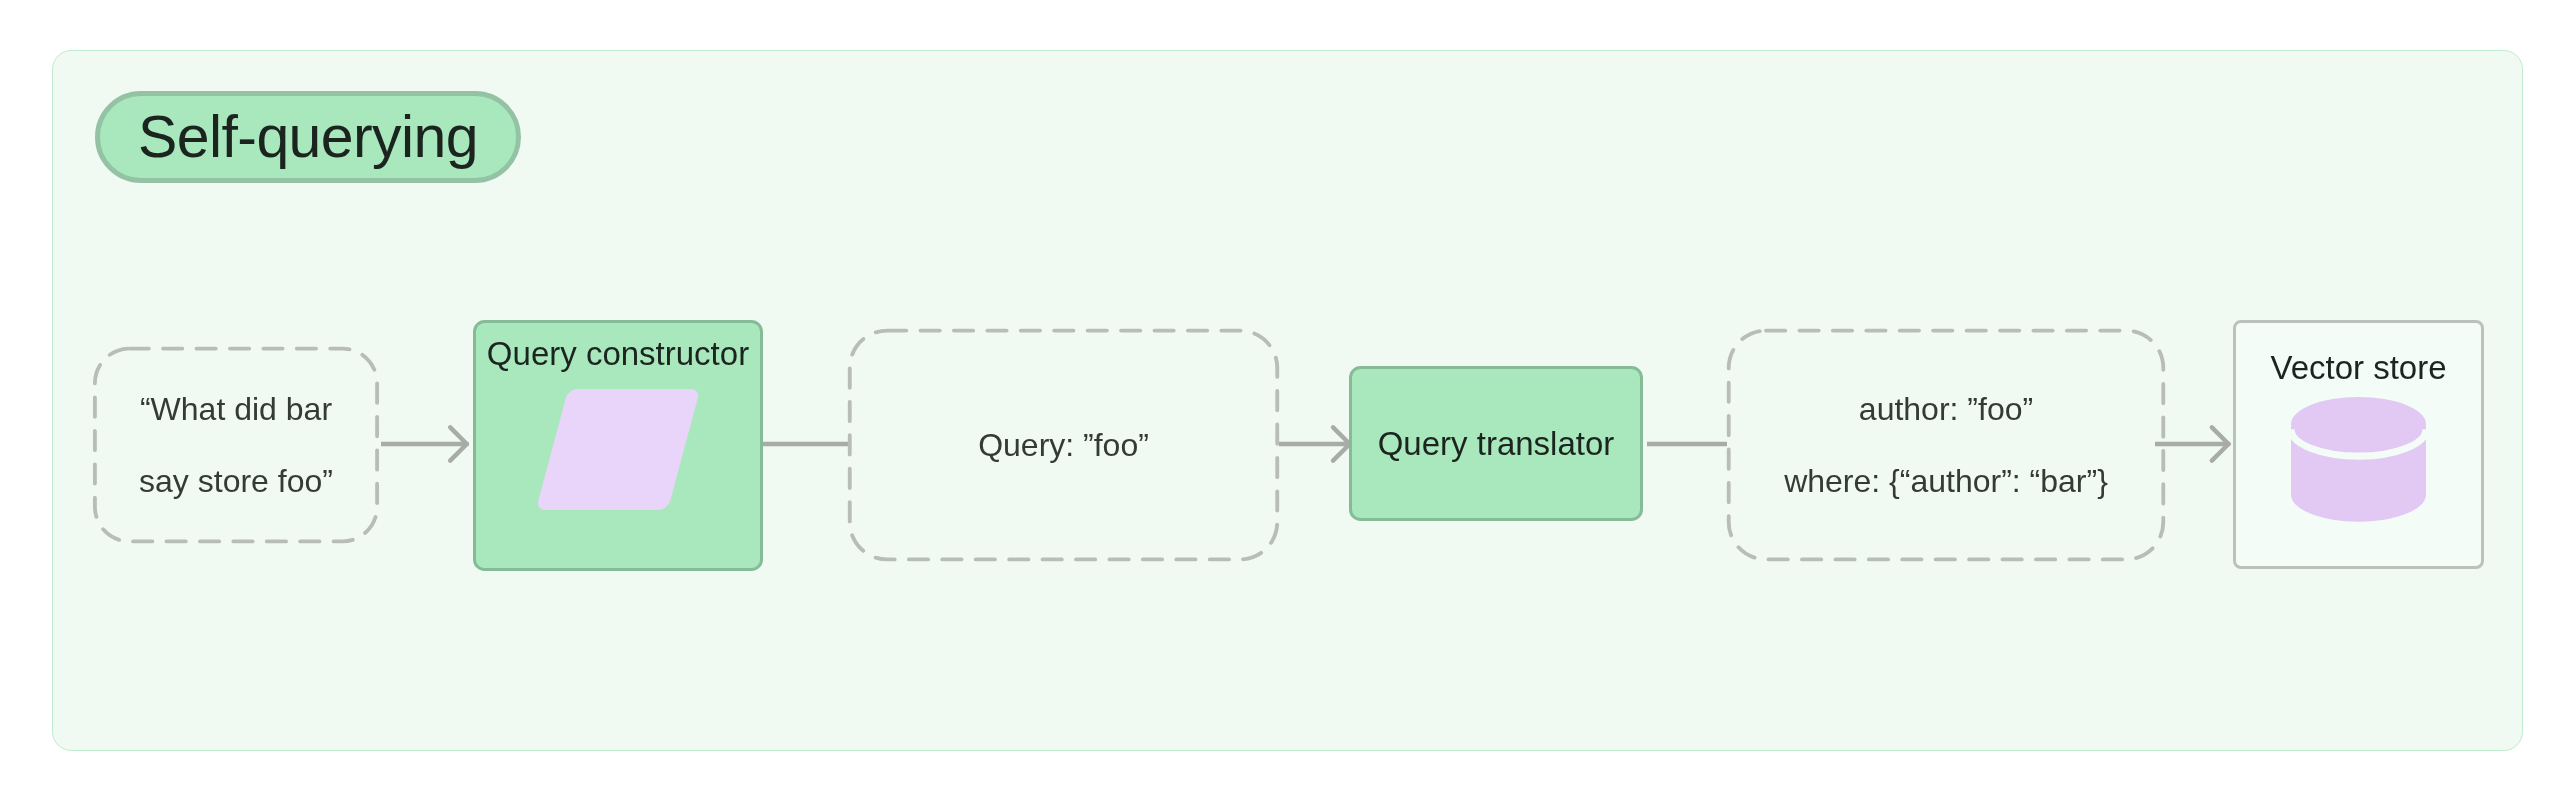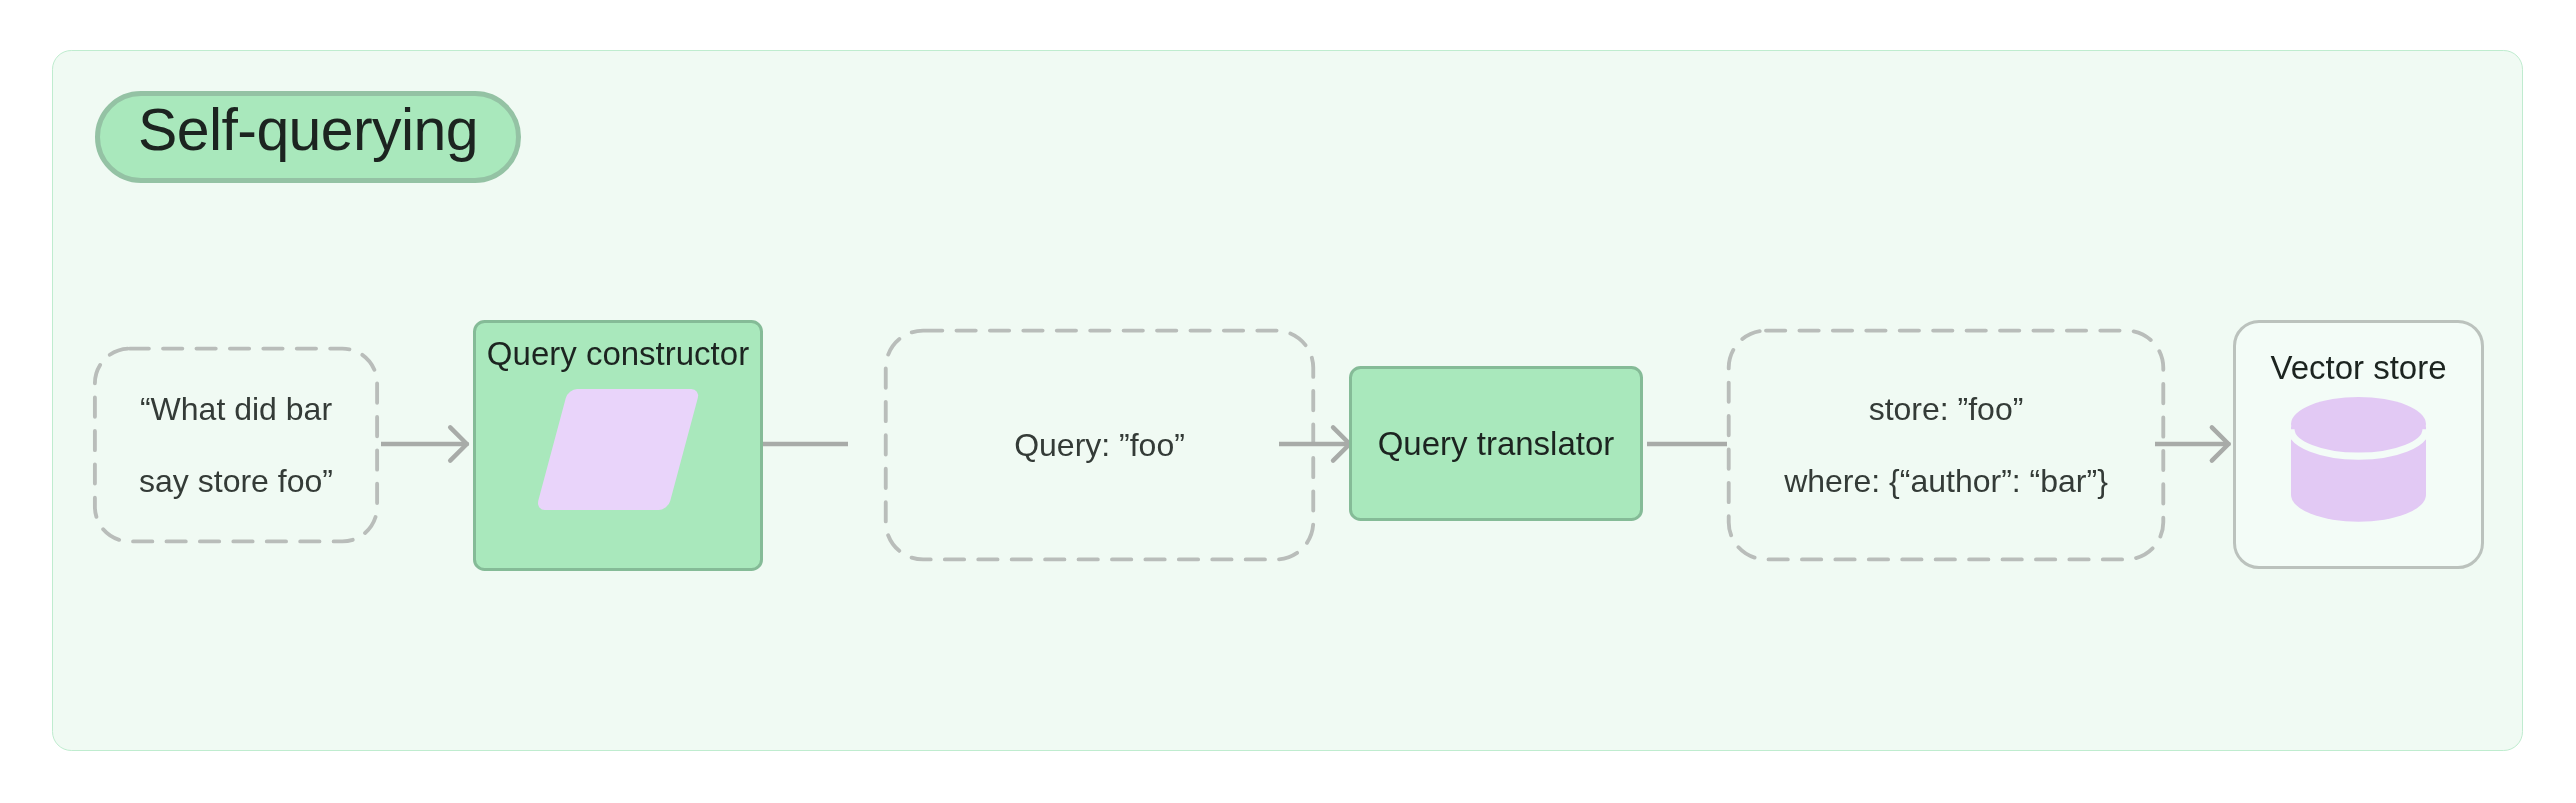--- a/index.html
+++ b/index.html
@@ -36,21 +36,21 @@
     border: 1.9px solid var(--frame-border);
     border-radius: 19.3px;
   }
   .title-pill {
     position: absolute;
     left: 95px; top: 91px;
     width: 426px; height: 92px;
     background: var(--node-green);
     border: 5.2px solid var(--pill-border);
     border-radius: 49px;
-    display: flex; justify-content: center;
+    display: flex; align-items: center; justify-content: center;
     font-size: 59px;
     letter-spacing: -0.6px;
     color: var(--text-dark);
   }
   .node { position: absolute; display: flex; flex-direction: column; align-items: center; }
   .node-dashed { justify-content: center; }
   .dash-rect { position: absolute; left: 0; top: 0; }
   .dash-text {
     position: relative;
     text-align: center;
@@ -74,21 +74,21 @@
   .parallelogram {
     width: 132px; height: 121px;
     margin-top: 15.5px;
     background: var(--purple-light);
     border-radius: 9px;
     transform: skewX(-15deg);
   }
   .node-store {
     background: var(--store-bg);
     border: 3.9px solid var(--store-border);
-    border-radius: 26px;
+    border-radius: 8px;
     padding-top: 26px;
   }
   .db-icon { margin-top: 10.3px; }
   .connector { position: absolute; }
 </style>
 </head>
 <body>
 
 <div class="page">
 
@@ -115,21 +115,21 @@
 
   <div class="node node-green qc" style="left:473px; top:320px; width:290px; height:251px;">
     <div class="node-label">Query constructor</div>
     <div class="parallelogram"></div>
   </div>
 
   <svg class="connector" style="left:763px; top:417px;" width="85" height="54" viewBox="0 0 132 84">
     <line x1="0" y1="42" x2="132" y2="42" stroke="#a8aba8" stroke-width="7" stroke-linecap="round"></line>
   </svg>
 
-  <div class="node node-dashed" style="left:883px; top:328px; width:433px; height:234px;">
+  <div class="node node-dashed" style="left:847px; top:328px; width:433px; height:234px;">
     <svg class="dash-rect" width="433" height="234" viewBox="0 0 673 364">
       <rect x="4" y="4" width="665" height="356" rx="58" fill="none" stroke="#b9bdba" stroke-width="6" stroke-dasharray="30 22" stroke-linecap="round"></rect>
     </svg>
     <div class="dash-text">
       <div>Query: ”foo”</div>
     </div>
   </div>
 
   <svg class="connector" style="left:1279px; top:417px;" width="76" height="54" viewBox="0 0 118 84">
     <line x1="0" y1="42" x2="110" y2="42" stroke="#a8aba8" stroke-width="7" stroke-linecap="round"></line>
@@ -142,21 +142,21 @@
 
   <svg class="connector" style="left:1647px; top:417px;" width="80" height="54" viewBox="0 0 124 84">
     <line x1="0" y1="42" x2="124" y2="42" stroke="#a8aba8" stroke-width="7" stroke-linecap="round"></line>
   </svg>
 
   <div class="node node-dashed" style="left:1726px; top:328px; width:440px; height:234px;">
     <svg class="dash-rect" width="440" height="234" viewBox="0 0 684 364">
       <rect x="4" y="4" width="676" height="356" rx="58" fill="none" stroke="#b9bdba" stroke-width="6" stroke-dasharray="30 22" stroke-linecap="round"></rect>
     </svg>
     <div class="dash-text">
-      <div>store: ”foo”</div>
+      <div>author: ”foo”</div>
       <div>where: {“author”: “bar”}</div>
     </div>
   </div>
 
   <svg class="connector" style="left:2155px; top:417px;" width="79" height="54" viewBox="0 0 122 84">
     <line x1="0" y1="42" x2="114" y2="42" stroke="#a8aba8" stroke-width="7" stroke-linecap="round"></line>
     <polyline points="88,16 114,42 88,68" fill="none" stroke="#a8aba8" stroke-width="7" stroke-linecap="round" stroke-linejoin="round"></polyline>
   </svg>
 
   <div class="node node-store" style="left:2233px; top:320px; width:251px; height:249px;">

